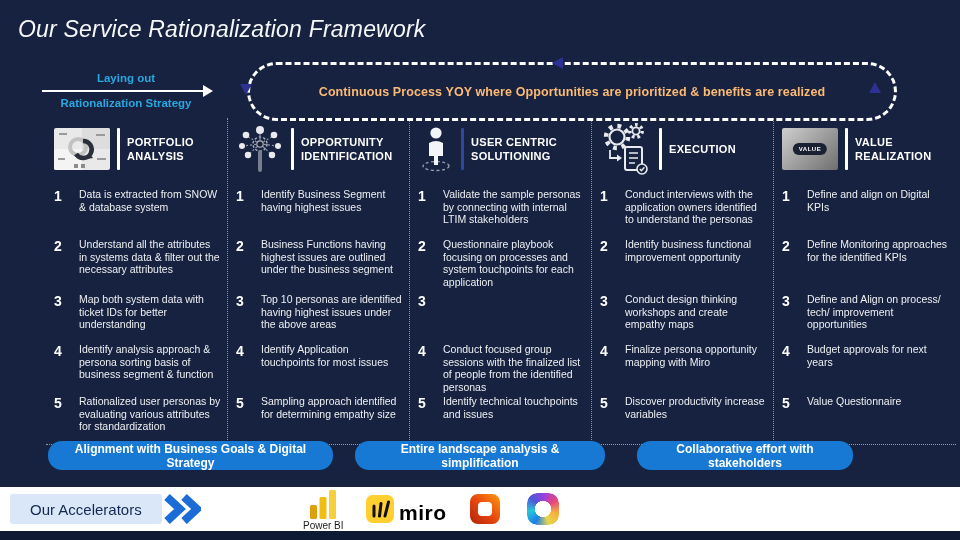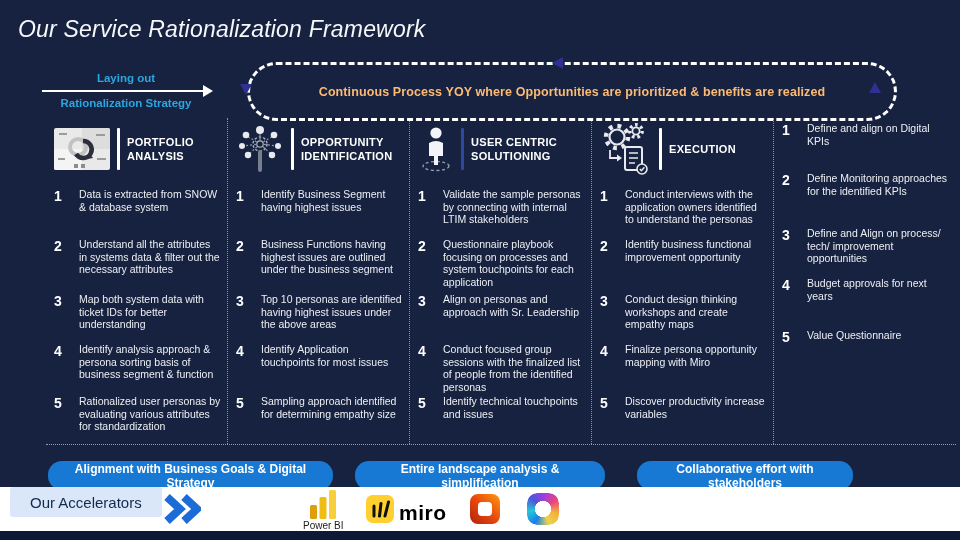--- a/index.html
+++ b/index.html
@@ -39,28 +39,28 @@
   .badge{position:absolute;left:50%;top:50%;transform:translate(-50%,-50%);background:#1A2133;
          color:#FFF;font-size:6px;font-weight:700;padding:3px 6px;border-radius:7px;letter-spacing:.5px;}
   .iconbox{flex:none;display:flex;align-items:center;justify-content:center;}
 
   .items{display:grid;grid-template-rows:50px 55px 50px 52px auto;}
   .item{display:flex;gap:9px;align-items:flex-start;}
   .num{width:16px;flex:none;font-size:14px;font-weight:700;color:#FFF;line-height:1.1;padding-top:1px;}
   .txt{font-size:10.5px;color:#EDEFF3;line-height:1.2;}
 
   
-  .banner{position:absolute;top:461px;height:29px;background:#1779D3;color:#FFF;font-weight:700;
+  .banner{position:absolute;top:441px;height:29px;background:#1779D3;color:#FFF;font-weight:700;
           font-size:12px;display:flex;align-items:center;justify-content:center;border-radius:14px;
           text-align:center;padding:0 6px;box-sizing:border-box;}
   .b1{left:48px;width:285px;} .b2{left:355px;width:250px;} .b3{left:637px;width:216px;}
 
   
   .accel{position:absolute;left:0;right:0;top:487px;height:44px;background:#FFF;}
-  .pill{position:absolute;left:10px;top:0;height:30px;display:flex;align-items:center;
+  .pill{position:absolute;left:10px;top:7px;height:30px;display:flex;align-items:center;
         background:#D9E7F8;color:#13294F;font-size:15px;padding:0 20px;border-radius:3px;}
   .chev{position:absolute;left:163px;top:7px;}
   .logo{position:absolute;display:flex;flex-direction:column;align-items:center;}
   .pbi{left:303px;top:3px;}
   .pbi .cap{font-size:10px;color:#1c1c1c;margin-top:1px;}
   .miro{left:366px;top:8px;flex-direction:row;align-items:flex-end;gap:5px;}
   .miroword{font-size:21px;font-weight:700;color:#000;letter-spacing:.5px;line-height:1;}
   .office{left:470px;top:7px;}
   .copilot{left:527px;top:6px;width:32px;height:32px;border-radius:10px;
      background:conic-gradient(from 210deg,#1A7FE8,#25C8D8,#4E56D8,#9C3FE0,#E8467C,#F6B03D,#E8D44D,#1A7FE8);
@@ -214,21 +214,20 @@
         <div class="item">
             <span class="num">1</span>
             <span class="txt">Validate the sample personas by connecting with internal LTIM stakeholders</span>
           </div>
         <div class="item">
             <span class="num">2</span>
             <span class="txt">Questionnaire playbook focusing on processes and system touchpoints for each application</span>
           </div>
         <div class="item">
             <span class="num">3</span>
-            <span class="txt">Align on personas and approach with Sr. Leadership</span>
           </div>
         <div class="item">
             <span class="num">4</span>
             <span class="txt">Conduct focused group sessions with the finalized list of people from the identified personas</span>
           </div>
         <div class="item">
             <span class="num">5</span>
             <span class="txt">Identify technical touchpoints and issues</span>
           </div>
       </div>
@@ -276,20 +275,30 @@
             <span class="txt">Finalize persona opportunity mapping with Miro</span>
           </div>
         <div class="item">
             <span class="num">5</span>
             <span class="txt">Discover productivity increase variables</span>
           </div>
       </div>
     </section>
 
     <section class="col">
+      <div class="colhead">
+        <span class="thumb photo">
+          <span class="badge">VALUE</span>
+        </span>
+        <span class="vbar"></span>
+        <span class="hlabel">
+          <span>VALUE</span><br>
+          <span>REALIZATION</span>
+        </span>
+      </div>
       <div class="items">
         <div class="item">
             <span class="num">1</span>
             <span class="txt">Define and align on Digital KPIs</span>
           </div>
         <div class="item">
             <span class="num">2</span>
             <span class="txt">Define Monitoring approaches for the identified KPIs</span>
           </div>
         <div class="item">

